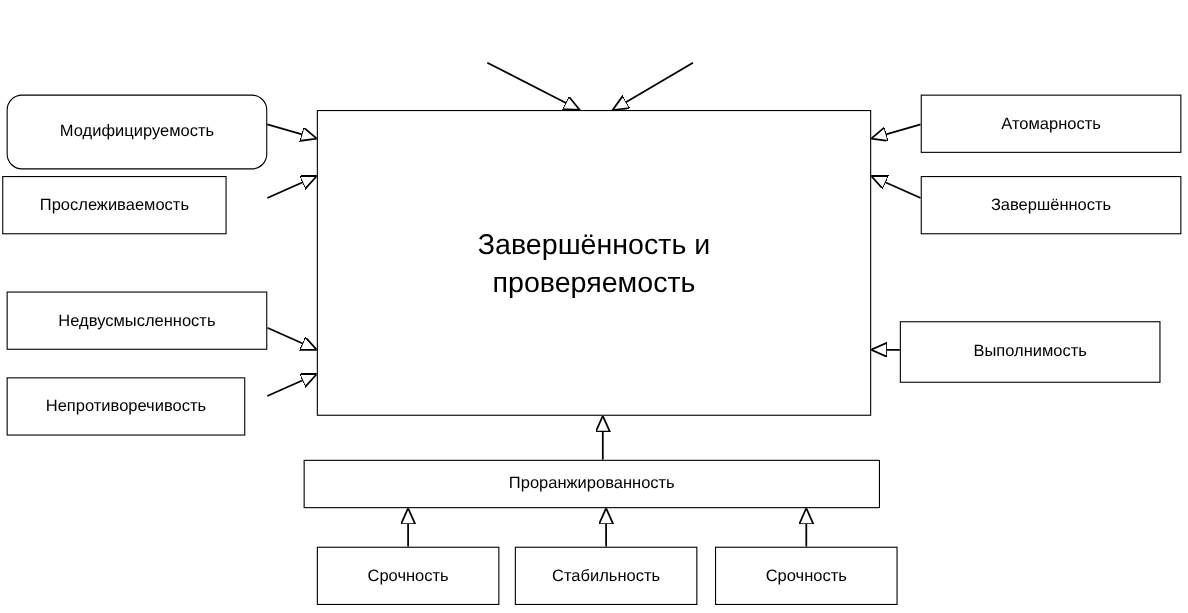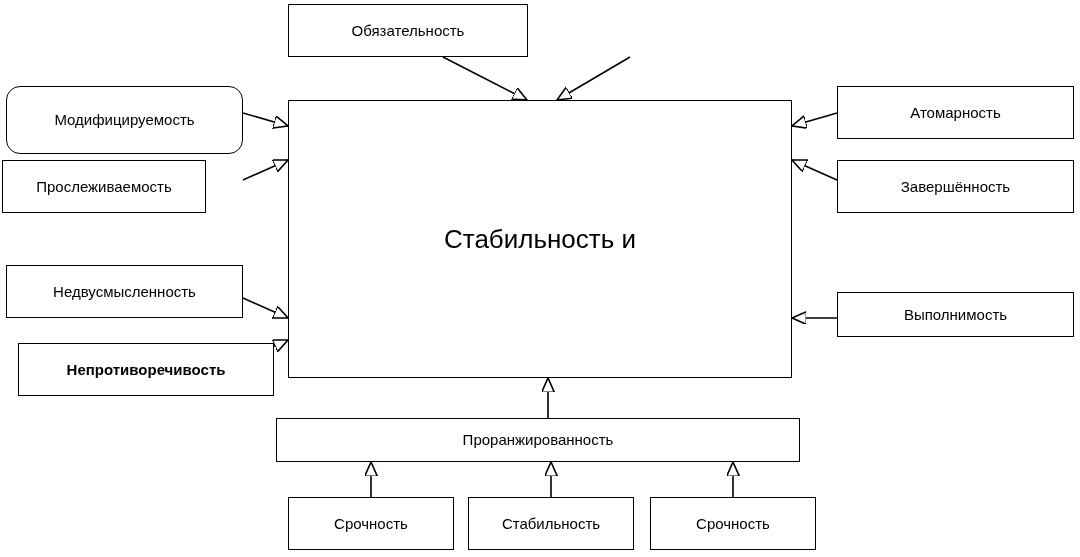--- a/index.html
+++ b/index.html
@@ -75,48 +75,46 @@
 
       <line x1="548" y1="418" x2="548" y2="378"></line>
       <line x1="371" y1="497" x2="371" y2="462"></line>
       <line x1="551" y1="497" x2="551" y2="462"></line>
       <line x1="733" y1="497" x2="733" y2="462"></line>
     </g>
   </svg>
 
   <div class="node center" style="left:288px; top:100px; width:504px; height:278px;">
     <span class="label">
-      <span>Стабильность и</span><br>
+      <span>Завершённость и</span><br>
+      <span>проверяемость</span>
     </span>
   </div>
 
-  <div class="node" style="left:288px; top:4px; width:240px; height:53px;">
-    <span class="label">Обязательность</span>
-  </div>
 
   <div class="node" style="left:6px; top:86px; width:237px; height:68px;border-radius:14px;">
     <span class="label">Модифицируемость</span>
   </div>
   <div class="node" style="left:2px; top:160px; width:204px; height:53px;">
     <span class="label">Прослеживаемость</span>
   </div>
   <div class="node" style="left:6px; top:265px; width:237px; height:53px;">
     <span class="label">Недвусмысленность</span>
   </div>
-  <div class="node" style="left:18px; top:343px; width:256px; height:53px;font-weight:bold;">
+  <div class="node" style="left:6px; top:343px; width:217px; height:53px;">
     <span class="label">Непротиворечивость</span>
   </div>
 
   <div class="node" style="left:837px; top:86px; width:237px; height:53px;">
     <span class="label">Атомарность</span>
   </div>
   <div class="node" style="left:837px; top:160px; width:237px; height:53px;">
     <span class="label">Завершённость</span>
   </div>
-  <div class="node" style="left:837px; top:292px; width:237px; height:45px;">
+  <div class="node" style="left:818px; top:292px; width:237px; height:56px;">
     <span class="label">Выполнимость</span>
   </div>
 
   <div class="node" style="left:276px; top:418px; width:524px; height:44px;">
     <span class="label">Проранжированность</span>
   </div>
   <div class="node" style="left:288px; top:497px; width:166px; height:53px;">
     <span class="label">Срочность</span>
   </div>
   <div class="node" style="left:468px; top:497px; width:166px; height:53px;text-align:center;">

